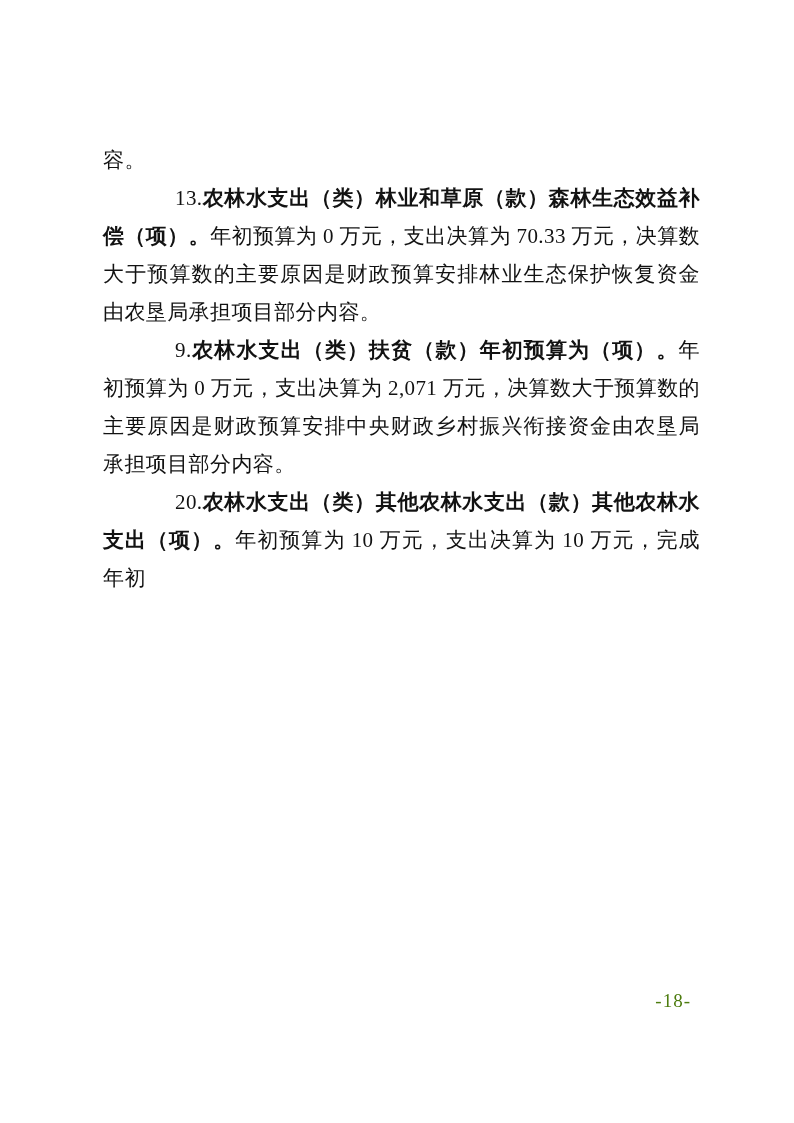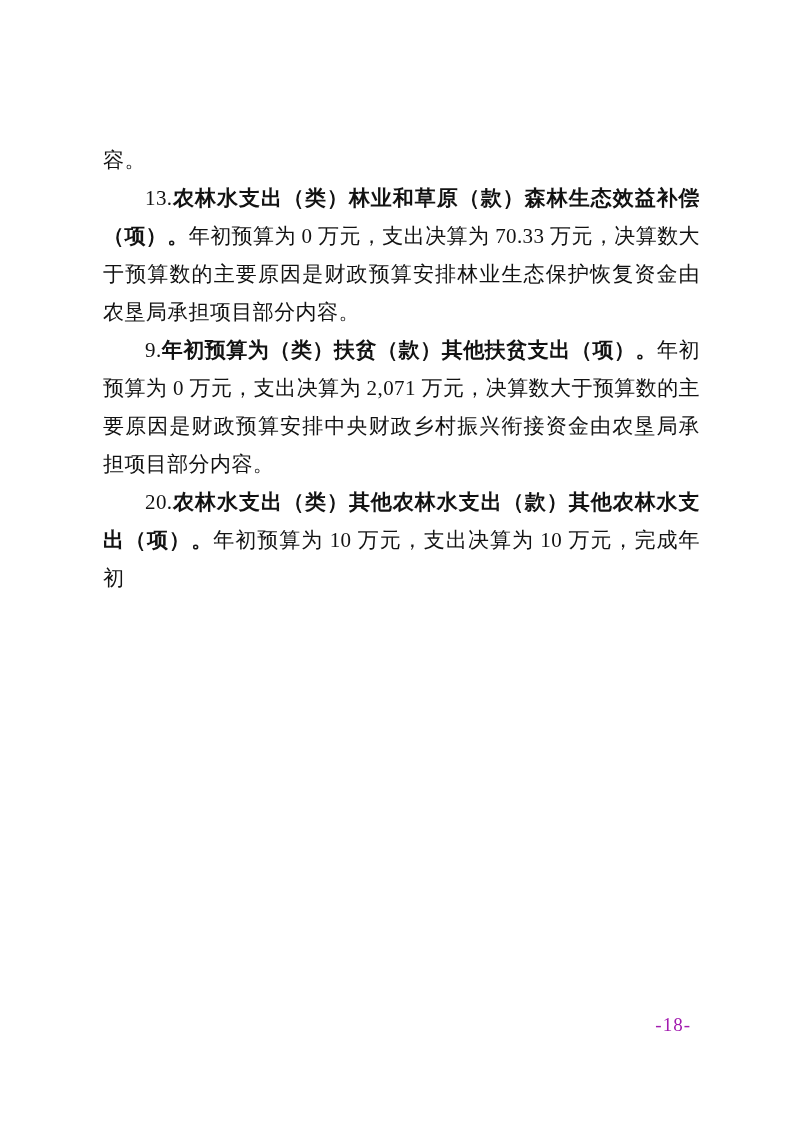--- a/index.html
+++ b/index.html
@@ -29,46 +29,46 @@
     text-align: justify;
     text-justify: inter-ideograph;
     text-indent: 2em;
     word-break: break-all;
   }
   .para.continuation {
     text-indent: 0;
   }
   .num {
     font-weight: 400;
+    margin-left: 30px;
   }
   .h {
     font-weight: 700;
   }
   .pagenum {
     position: absolute;
     top: 990px;
     right: 103px;
     font-size: 19px;
     line-height: 22px;
     letter-spacing: 1px;
-    color: #a21caf;
-    margin-top: 24px;
+    color: #4d7c0f;
   }
 </style>
 </head>
 <body>
 
 <div class="textblock">
 
   <p class="para continuation"><span>容。</span></p>
 
   <p class="para"><span class="num">13.</span><span class="h">农林水支出（类）林业和草原（款）森林生态效益补偿（项）。</span><span>年初预算为 0 万元，支出决算为 70.33 万元，决算数大于预算数的主要原因是财政预算安排林业生态保护恢复资金由农垦局承担项目部分内容。</span></p>
 
 
 
-  <p class="para"><span class="num">9.</span><span class="h">年初预算为（类）扶贫（款）其他扶贫支出（项）。</span><span>年初预算为 0 万元，支出决算为 2,071 万元，决算数大于预算数的主要原因是财政预算安排中央财政乡村振兴衔接资金由农垦局承担项目部分内容。</span></p>
+  <p class="para"><span class="num">9.</span><span class="h">农林水支出（类）扶贫（款）年初预算为（项）。</span><span>年初预算为 0 万元，支出决算为 2,071 万元，决算数大于预算数的主要原因是财政预算安排中央财政乡村振兴衔接资金由农垦局承担项目部分内容。</span></p>
 
 
   <p class="para"><span class="num">20.</span><span class="h">农林水支出（类）其他农林水支出（款）其他农林水支出（项）。</span><span>年初预算为 10 万元，支出决算为 10 万元，完成年初</span></p>
 
 </div>
 
 <div class="pagenum">-18-</div>
 
 </body></html>

